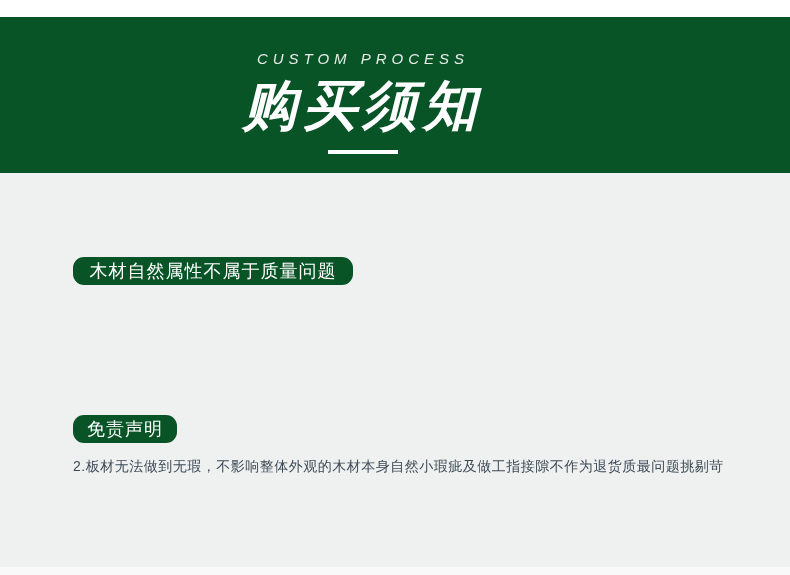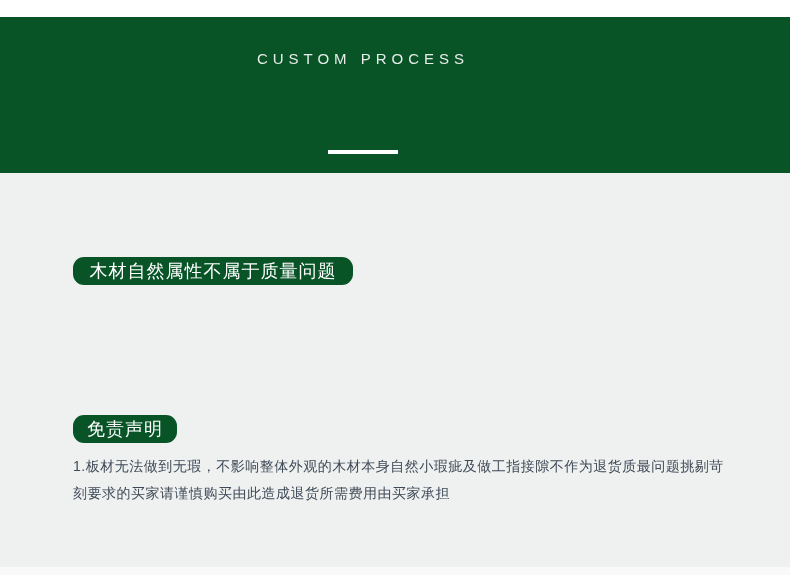--- a/index.html
+++ b/index.html
@@ -21,20 +21,21 @@
     width: 790px; height: 17px;
     background: #ffffff;
   }
 
   
   .banner {
     position: absolute;
     left: 0; top: 17px;
     width: 790px; height: 156px;
     background: #085427;
+    font-style: italic;
   }
   
   .banner-inner {
     position: absolute;
     left: 0; top: 0;
     width: 726px; height: 156px;
   }
   .banner-subtitle {
     position: absolute;
     left: 0; top: 33px;
@@ -108,31 +109,31 @@
 </head>
 <body>
 
 <div class="page">
 
   <div class="top-strip"></div>
 
   <div class="banner">
     <div class="banner-inner">
       <div class="banner-subtitle">CUSTOM PROCESS</div>
+      <div class="banner-title">购买须知</div>
       <div class="title-underline"></div>
     </div>
   </div>
 
   <div class="badge badge-1">木材自然属性不属于质量问题</div>
 
   <div class="para para-1">
   </div>
 
   <div class="badge badge-2">免责声明</div>
 
   <div class="para para-2">
-    <div class="line">1.板材无法做到无瑕，不影响整体外观的木材本身自然小瑕疵及做工指接隙不作为退货质最问题挑剔苛</div>
-    <div class="line">刻要求的买家请谨慎购买由此造成退货所需费用由买家承担</div>
+    <div class="line">2.板材无法做到无瑕，不影响整体外观的木材本身自然小瑕疵及做工指接隙不作为退货质最问题挑剔苛</div>
   </div>
 
   <div class="bottom-strip"></div>
 
 </div>
 
 </body></html>

